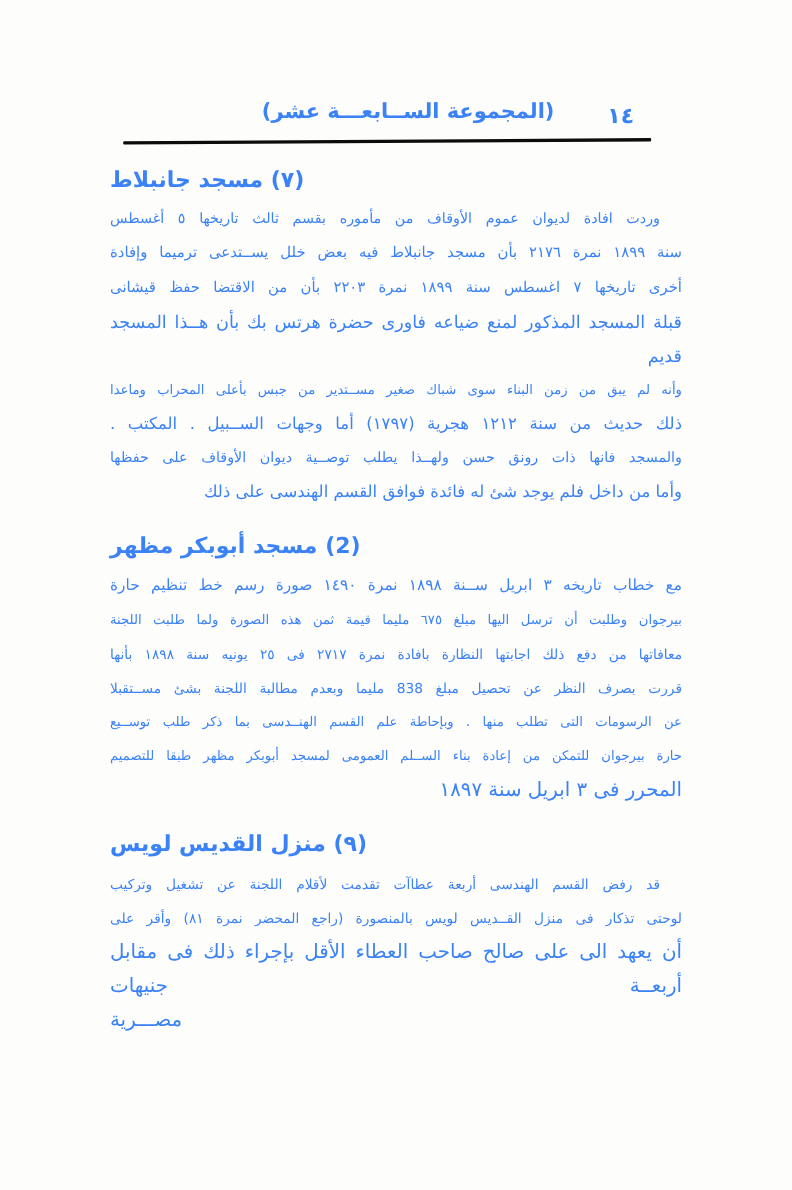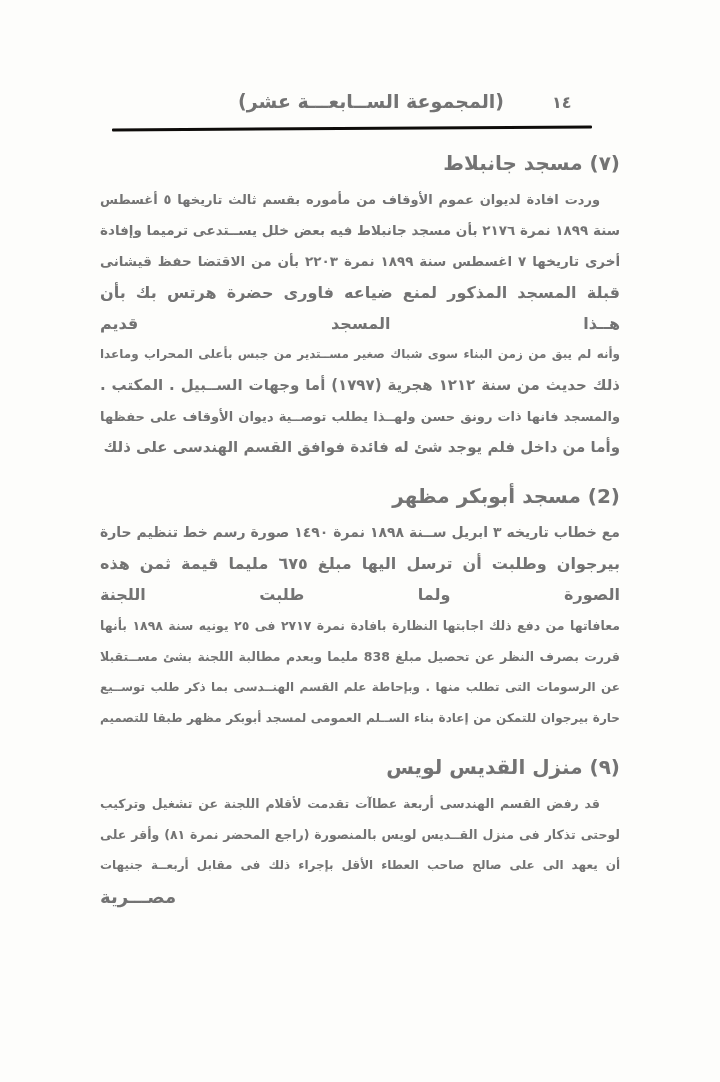--- a/index.html
+++ b/index.html
@@ -11,46 +11,46 @@
     margin:0 auto;
   }
   .content{width:520px;margin:0 auto;padding-top:90px;}
   .hdr{position:relative;height:28px;}
   .hdr-title{
     position:absolute;left:168px;width:236px;top:0;
     text-align:center;font-size:19px;font-weight:700;white-space:nowrap;
   }
   .hdr-num{
     position:absolute;left:452px;top:3px;
-    font-size:16px;font-weight:700;
+    font-size:20px;font-weight:700;
   }
   .rule{
     height:3px;background:#0e0c0a;border-radius:1px;
     margin:9px 28px 0 12px;
     transform:rotate(-0.35deg);
   }
   .sec-h{
-    font-size:20px;font-weight:700;text-align:right;
+    font-size:20px;font-weight:700;text-align:left;
     margin:21px 0 9px 0;
   }
   .para{margin:0;}
   .ln{
-    font-size:18px;font-weight:700;line-height:31px;margin:0;
+    font-size:18px;font-weight:400;line-height:31px;margin:0;
     text-align:justify;text-align-last:justify;
     text-justify:inter-word;
     white-space:normal;
   }
   .ln.first{padding-right:20px;}
   .ln.last{text-align-last:right;}
   .ln.end-left{text-align-last:left;}
 </style>
 </head>
 <body>
 
-<div class="page" style="background: rgb(253, 253, 251); color: #737373;">
+<div class="page" style="background: rgb(253, 253, 251); color: #3b82f6;">
   <div class="content">
 
     <header class="hdr">
       <div class="hdr-title">(المجموعة الســابعـــة عشر)</div>
       <div class="hdr-num">١٤</div>
     </header>
     <div class="rule"></div>
 
     <section>
       <h2 class="sec-h">(٧) مسجد جانبلاط</h2>
@@ -63,32 +63,33 @@
         <p class="ln" style="font-size: 15px;">ذلك حديث من سنة ١٢١٢ هجرية (١٧٩٧) أما وجهات الســبيل . المكتب .</p>
         <p class="ln" style="font-size: 13px;">والمسجد فانها ذات رونق حسن ولهــذا يطلب توصــية ديوان الأوقاف على حفظها</p>
         <p class="ln last" style="font-size: 15px;">وأما من داخل فلم يوجد شئ له فائدة فوافق القسم الهندسى على ذلك</p>
       </div>
     </section>
 
     <section>
       <h2 class="sec-h">(2) مسجد أبوبكر مظهر</h2>
       <div class="para">
         <p class="ln" style="font-size: 14px;">مع خطاب تاريخه ٣ ابريل ســنة ١٨٩٨ نمرة ١٤٩٠ صورة رسم خط تنظيم حارة</p>
-        <p class="ln" style="font-size: 16px;">بيرجوان وطلبت أن ترسل اليها مبلغ ٦٧٥ مليما قيمة ثمن هذه الصورة ولما طلبت اللجنة</p>
+        <p class="ln" style="font-size: 12px;">بيرجوان وطلبت أن ترسل اليها مبلغ ٦٧٥ مليما قيمة ثمن هذه الصورة ولما طلبت اللجنة</p>
         <p class="ln" style="font-size: 12.5px;">معافاتها من دفع ذلك اجابتها النظارة بافادة نمرة ٢٧١٧ فى ٢٥ يونيه سنة ١٨٩٨ بأنها</p>
         <p class="ln" style="font-size: 12.5px;">قررت بصرف النظر عن تحصيل مبلغ 838 مليما وبعدم مطالبة اللجنة بشئ مســتقبلا</p>
         <p class="ln" style="font-size: 12px;">عن الرسومات التى تطلب منها . وبإحاطة علم القسم الهنــدسى بما ذكر طلب توســيع</p>
         <p class="ln" style="font-size: 12px;">حارة بيرجوان للتمكن من إعادة بناء الســلم العمومى لمسجد أبوبكر مظهر طبقا للتصميم</p>
+        <p class="ln last">المحرر فى ٣ ابريل سنة ١٨٩٧</p>
       </div>
     </section>
 
     <section>
       <h2 class="sec-h">(٩) منزل القديس لويس</h2>
       <div class="para">
         <p class="ln first" style="font-size: 12.5px;">قد رفض القسم الهندسى أربعة عطاآت تقدمت لأقلام اللجنة عن تشغيل وتركيب</p>
         <p class="ln" style="font-size: 12.5px;">لوحتى تذكار فى منزل القــديس لويس بالمنصورة (راجع المحضر نمرة ٨١) وأقر على</p>
-        <p class="ln" style="font-size: 12px;">أن يعهد الى على صالح صاحب العطاء الأقل بإجراء ذلك فى مقابل أربعــة جنيهات</p>
+        <p class="ln" style="font-size: 18px;">أن يعهد الى على صالح صاحب العطاء الأقل بإجراء ذلك فى مقابل أربعــة جنيهات</p>
         <p class="ln end-left">مصـــرية</p>
       </div>
     </section>
 
   </div>
 </div>
 
 </body></html>

